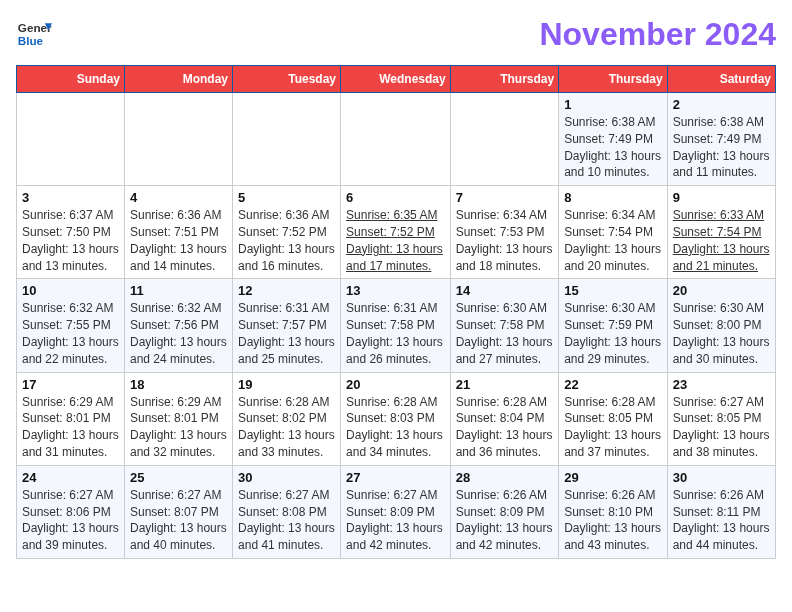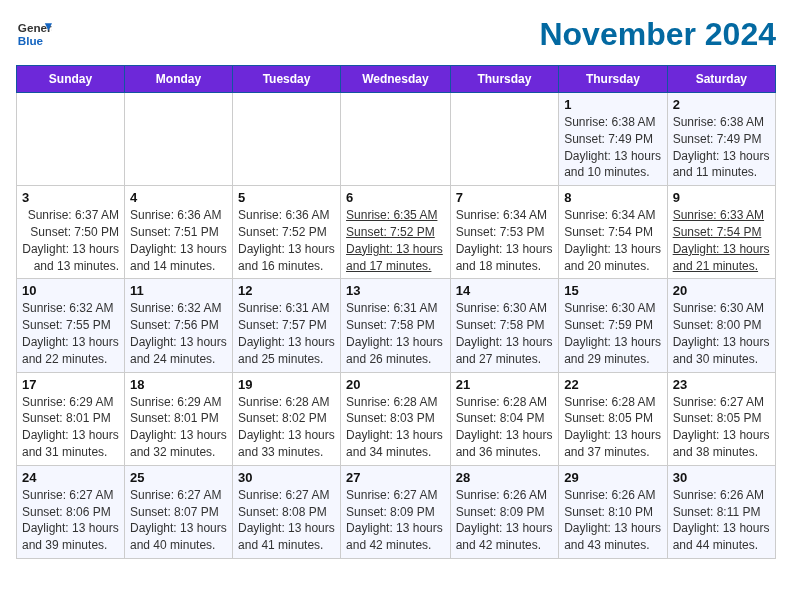--- a/index.html
+++ b/index.html
@@ -24,36 +24,36 @@
     .logo-icon {
       width: 36px;
       height: 36px;
     }
     .title-section {
       text-align: right;
     }
     .month-year {
       font-size: 32px;
       font-weight: bold;
-      color: #0369a1;
+      color: #8b5cf6;
     }
     .location {
       font-size: 15px;
       color: #444;
     }
     table {
       width: 100%;
       border-collapse: collapse;
       font-size: 11px;
     }
     thead tr th {
-      background: #6d28d9;
+      background: #ef4444;
       color: #fff;
       padding: 6px 4px;
-      text-align: center;
+      text-align: right;
       font-size: 12px;
       font-weight: bold;
       border: 1px solid #1255a0;
     }
     tbody tr td {
       border: 1px solid #ccc;
       padding: 4px 5px;
       vertical-align: top;
       width: 113px;
       min-height: 70px;
@@ -126,21 +126,21 @@
           <div class="day-num">2</div>
           <div class="day-detail" style="white-space: pre-line;">Sunrise: 6:38 AM
 Sunset: 7:49 PM
 Daylight: 13 hours
 and 11 minutes.</div>
         </td>
       </tr>
       <tr>
         <td>
           <div class="day-num">3</div>
-          <div class="day-detail" style="white-space: pre-line; text-align: right;">Sunrise: 6:37 AM
+          <div class="day-detail" style="white-space: pre-line;">Sunrise: 6:37 AM
 Sunset: 7:50 PM
 Daylight: 13 hours
 and 13 minutes.</div>
         </td>
         <td>
           <div class="day-num">4</div>
           <div class="day-detail" style="white-space: pre-line;">Sunrise: 6:36 AM
 Sunset: 7:51 PM
 Daylight: 13 hours
 and 14 minutes.</div>

